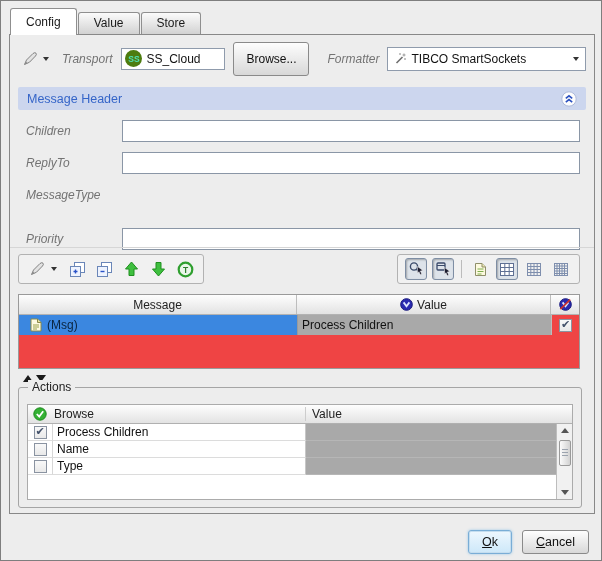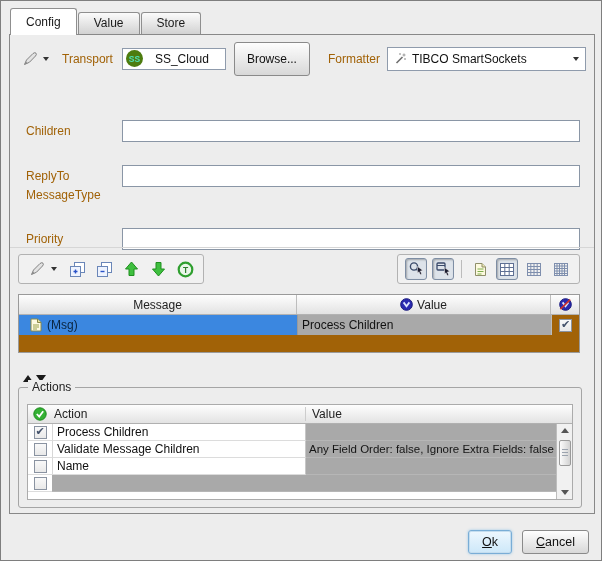--- a/index.html
+++ b/index.html
@@ -16,63 +16,63 @@
 
   
   .content { position:absolute; left:8px; top:33px; width:586px; height:480px;
              background:#ededed; border:1px solid #888; }
 
   
   .row-transport { position:absolute; left:10px; top:11px; right:8px; height:25px; display:flex; align-items:center; }
   .tool-pencil { width:20px; height:18px; display:flex; align-items:center; justify-content:center; }
   .dd-arrow { width:0; height:0; border-left:3.5px solid transparent; border-right:3.5px solid transparent;
               border-top:4px solid #333; margin-left:3px; }
-  .lbl { font-size:12px; color:#a16207; }
+  .lbl { font-size:12px; color:#737373;font-style:italic; }
   .lbl-transport { margin-left:13px; }
   .ss-field { margin-left:9px; width:104px; height:22px; background:#fff; border:1px solid #8f9bac;
               display:flex; align-items:center; padding:0 3px; }
   .ss-badge { width:17px; height:17px; border-radius:50%; background:#4d7c0f; color:#4fe0b2;
               font-size:8.5px; font-weight:bold; display:flex; align-items:center; justify-content:center; }
-  .ss-name { font-size:12px; margin-left:12px; color:#111; }
+  .ss-name { font-size:12px; margin-left:4px; color:#111; }
   .btn-browse { margin-left:8px; height:34px; padding:0 12px; font-size:12px; color:#111;
                 border:1px solid #8a8a8a; border-radius:3px; background:linear-gradient(#fdfdfd,#d8d8d8); }
   .lbl-formatter { margin-left:18px; }
   .formatter-select { flex:1; margin-left:7px; height:24px; background:#fff; border:1px solid #8f9bac;
                       display:flex; align-items:center; padding:0 6px; }
   .formatter-select .txt { font-size:12px; margin-left:5px; color:#111; flex:1; }
 
   
   .hdr-bar { position:absolute; left:8px; top:52px; right:8px; height:23px; background:#ccd6ee;
              border-radius:2px; display:flex; align-items:center; padding:0 9px; }
   .hdr-title { font-size:12.5px; color:#3565c8; }
   .collapse-btn { margin-left:auto; width:16px; height:16px; border:none; background:transparent; display:flex; }
 
   
   .fr { position:absolute; left:16px; right:14px; height:22px; display:flex; align-items:center; }
   .fr .lbl { width:96px; flex:0 0 96px; }
   .fr input { flex:1; height:22px; border:1px solid #8a96a6; background:#fff; font-size:12px; padding:0 4px; }
-  .fr-subject { top:85px; } .fr-replyto { top:130px; } .fr-messagetype { top:149px; } .fr-priority { top:193px; }
+  .fr-subject { top:85px; } .fr-replyto { top:117px; } .fr-messagetype { top:149px; } .fr-priority { top:193px; }
   .combo { flex:1; height:22px; border:1px solid #8a8a8a; background:linear-gradient(#f8f8f8,#d6d6d6);
            display:flex; align-items:center; padding:0 7px; font-size:12px; color:#111; }
   .combo .spacer { flex:1; }
 
   .hline { position:absolute; left:0; right:0; top:212px; border-top:1px solid #d6d6d6; }
 
   
   .tb { position:absolute; top:219px; height:30px; display:flex; align-items:center; gap:5px;
         border:1px solid #b2b2b2; border-radius:3px; background:#f1f1f1; padding:0 7px; }
   .tb-left { left:8px; }
   .tb-right { right:14px; }
   .ibtn { width:22px; height:22px; display:flex; align-items:center; justify-content:center;
           border:1px solid transparent; background:transparent; border-radius:3px; }
   .ibtn.pressed { background:#dde3ea; border:1px solid #7e8ea4; box-shadow:inset 1px 1px 2px rgba(0,0,0,.28); }
   .vsep { width:1px; height:18px; background:#bcbcbc; margin:0 2px; }
 
   
-  .msg-table { position:absolute; left:8px; top:259px; width:562px; height:59px; background:#a16207;
+  .msg-table { position:absolute; left:8px; top:259px; width:562px; height:75px; background:#ef4444;
                border:1px solid #9a9a9a; font-size:12px; }
   .mt-head { display:flex; height:20px; background:linear-gradient(#fefefe,#e2e2e2); border-bottom:1px solid #b2b2b2; }
   .mt-head .hc { display:flex; align-items:center; justify-content:center; gap:4px; border-right:1px solid #bdbdbd; color:#222; }
   .hc-message { width:278px; } .hc-value { flex:1; } .hc-check { width:28px; border-right:none !important; }
   .mt-row { display:flex; height:20px; }
   .mr-name { width:278px; background:#3b87e0; color:#0a2540; display:flex; align-items:center; padding-left:11px; gap:5px; }
   .mr-value { flex:1; background:#a9a9a9; color:#111; display:flex; align-items:center; padding-left:4px; border-left:1px solid #9a9a9a; }
   .mr-check { width:28px; display:flex; align-items:center; justify-content:center; border-left:1px solid #bdbdbd; }
 
   
@@ -155,20 +155,30 @@
           <line x1="2.5" y1="11" x2="8.5" y2="5" stroke="#6e6e6e" stroke-width="1.6"></line>
           <path d="M10 1.5 v3 M8.5 3 h3" stroke="#9a9a9a" stroke-width="1"></path>
           <path d="M11 6 v2 M10 7 h2" stroke="#b0b0b0" stroke-width="1"></path>
           <path d="M6 1 v2 M5 2 h2" stroke="#b0b0b0" stroke-width="1"></path>
         </svg>
         <span class="txt">TIBCO SmartSockets</span>
         <span class="dd-arrow"></span>
       </div>
     </div>
 
+    <div class="hdr-bar">
+      <span class="hdr-title">Message Header</span>
+      <button class="collapse-btn">
+        <svg width="16" height="16" viewBox="0 0 16 16">
+          <circle cx="8" cy="8" r="7.2" fill="#fdfdfd" stroke="#aebada"></circle>
+          <path d="M4.8 7.4 L8 4.8 L11.2 7.4" fill="none" stroke="#2a50c0" stroke-width="1.6"></path>
+          <path d="M4.8 11.2 L8 8.6 L11.2 11.2" fill="none" stroke="#2a50c0" stroke-width="1.6"></path>
+        </svg>
+      </button>
+    </div>
 
     <div class="fr fr-subject">
       <span class="lbl">Children</span>
       <input type="text" style="">
     </div>
     <div class="fr fr-replyto">
       <span class="lbl">ReplyTo</span>
       <input type="text" style="">
     </div>
     <div class="fr fr-messagetype">
@@ -314,50 +324,44 @@
     <div class="actions">
       <span class="actions-legend">Actions</span>
       <div class="act-table">
         <div class="at-head">
           <span class="ic">
             <svg width="14" height="14" viewBox="0 0 14 14">
               <circle cx="7" cy="7" r="6.2" fill="#33b133" stroke="#1f8a1f"></circle>
               <path d="M3.8 7 L6.2 9.6 L10.2 4.2" fill="none" stroke="#fff" stroke-width="1.8"></path>
             </svg>
           </span>
-          <span class="ha">Action</span>
+          <span class="ha">Browse</span>
           <span class="hv">Value</span>
         </div>
         <div class="at-body">
           <div class="at-rows">
             <div class="at-row">
               <span class="ar-cb">
                   <span class="cbx checked"></span>
                 </span>
               <span class="ar-action">Process Children</span>
               <span class="ar-value"></span>
             </div>
             <div class="at-row">
               <span class="ar-cb">
                   <span class="cbx"></span>
                 </span>
-              <span class="ar-action">Validate Message Children</span>
-              <span class="ar-value">Any Field Order: false, Ignore Extra Fields: false</span>
-            </div>
-            <div class="at-row">
-              <span class="ar-cb">
-                  <span class="cbx"></span>
-                </span>
               <span class="ar-action">Name</span>
               <span class="ar-value"></span>
             </div>
             <div class="at-row">
               <span class="ar-cb">
                   <span class="cbx"></span>
                 </span>
+              <span class="ar-action">Type</span>
               <span class="ar-value"></span>
             </div>
           </div>
           <div class="sbar">
             <button class="sb-btn">
                 <span class="sb-tri-up"></span>
               </button>
             <div class="sb-track">
               <div class="sb-thumb"></div>
             </div>

